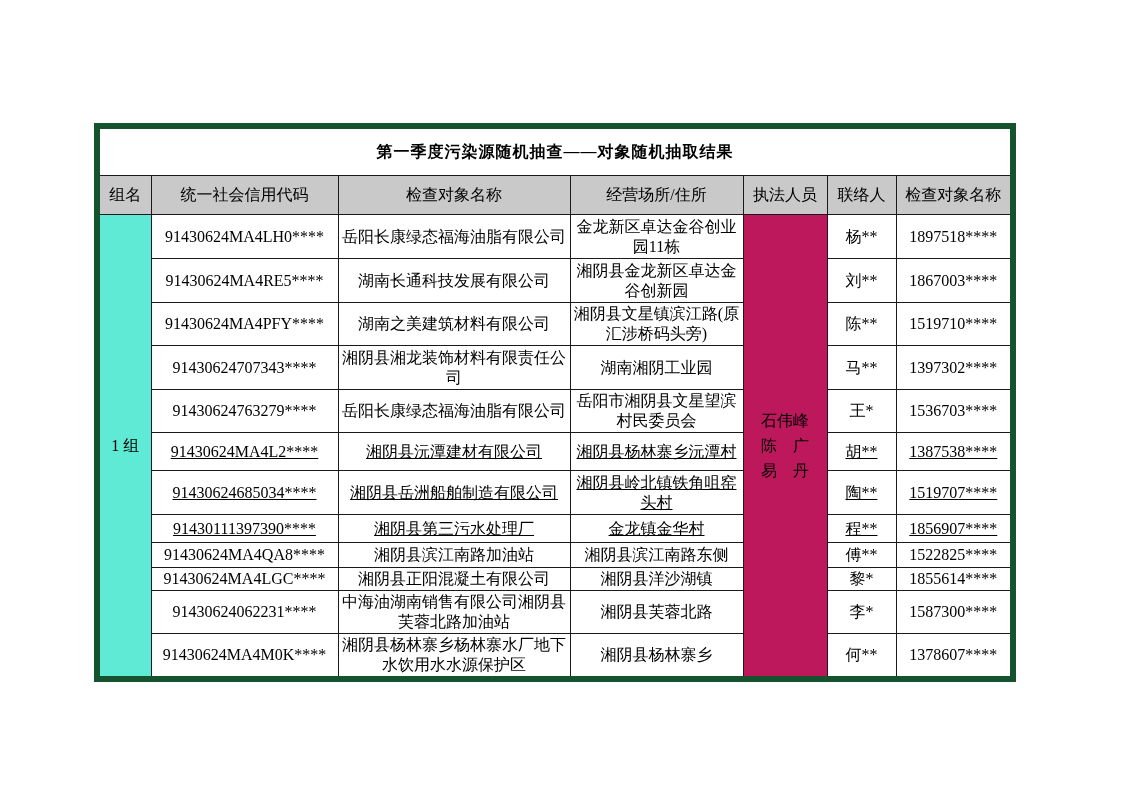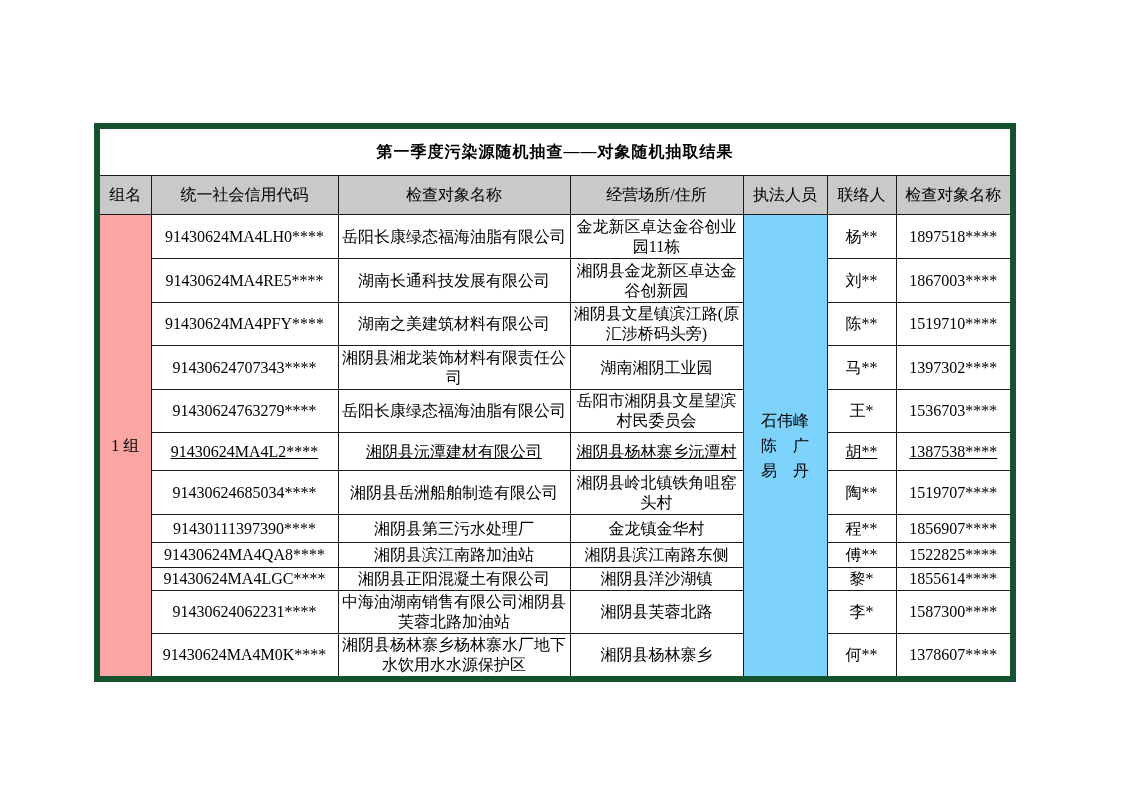--- a/index.html
+++ b/index.html
@@ -47,39 +47,39 @@
   .header-row td {
     background: var(--header-bg, #c9c9c9);
     height: 36px;
     font-size: 16px;
   }
   .cell-name, .cell-address {
     word-break: break-all;
   }
   .group-cell {
     font-size: 16px;
-    background: #fca5a5;
+    background: #5eead4;
   }
   .enforcers-cell {
     font-size: 16px;
-    background: #7dd3fc;
+    background: #be185d;
     margin-top: 40px;
   }
   .enforcers-cell .enforcer-line {
     line-height: 25px;
   }
   
   tr.r1  { height: 44px; }
   tr.r2  { height: 44px; }
   tr.r3  { height: 42px; }
   tr.r4  { height: 44px; margin-top: 8px; }
   tr.r5  { height: 43px; margin-top: 36px; }
   tr.r6  { height: 38px; text-decoration: underline; }
-  tr.r7  { height: 44px; }
-  tr.r8  { height: 28px; }
+  tr.r7  { height: 44px; text-decoration: underline; }
+  tr.r8  { height: 28px; text-decoration: underline; }
   tr.r9  { height: 25px; }
   tr.r10 { height: 23px; }
   tr.r11 { height: 40px; }
   tr.r12 { height: 43px; }
 </style>
 </head>
 <body>
 
 <div class="page">
   <table class="doc-table">

